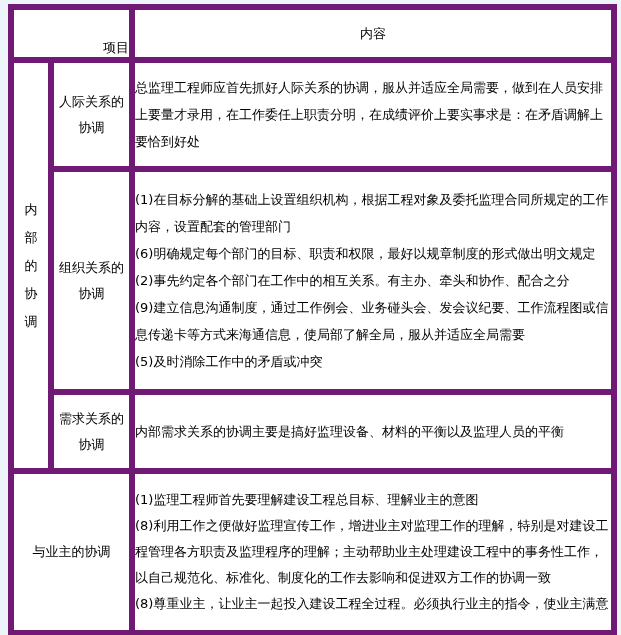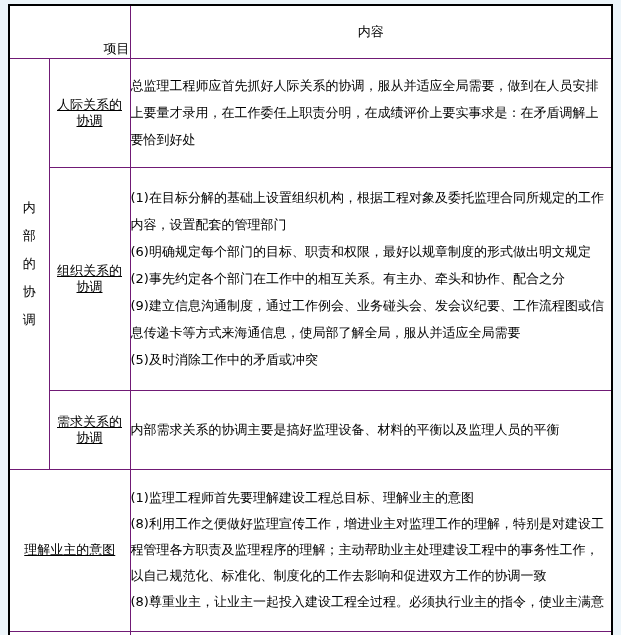--- a/index.html
+++ b/index.html
@@ -19,21 +19,21 @@
     position: absolute;
     left: 8px;
     top: 4px;
     border-collapse: collapse;
     table-layout: fixed;
     width: 603px;
     background: #ffffff;
     font-size: 13px;
   }
   .doc-table td {
-    border: 1px solid #701a75;
+    border: 6px solid #701a75;
     padding: 0;
     overflow: hidden;
   }
   .doc-table {
     border: 2px solid #000;
   }
   
   .cell-project {
     vertical-align: bottom;
     text-align: right;
@@ -52,22 +52,21 @@
     white-space: pre-line;
     line-height: 28px;
   }
   
   .cell-sublabel {
     vertical-align: middle;
     text-align: center;
   }
   .sublabel {
     white-space: pre-line;
-    line-height: 16px;
-    text-decoration: underline;
+    line-height: 26px;
   }
   
   .cell-body {
     vertical-align: middle;
     text-align: left;
     padding: 2px 2px;
   }
   .cell-body .para {
     line-height: 27px;
   }
@@ -131,21 +130,21 @@
         <div class="sublabel">需求关系的
 协调</div>
       </td>
       <td class="cell-body">
         <div class="para">内部需求关系的协调主要是搞好监理设备、材料的平衡以及监理人员的平衡</div>
       </td>
     </tr>
 
     <tr style="height:162px" class="row-owner">
       <td colspan="2" class="cell-sublabel">
-        <div class="sublabel">理解业主的意图</div>
+        <div class="sublabel">与业主的协调</div>
       </td>
       <td class="cell-body">
         <div class="para">(1)监理工程师首先要理解建设工程总目标、理解业主的意图</div>
         <div class="para">(8)利用工作之便做好监理宣传工作，增进业主对监理工作的理解，特别是对建设工程管理各方职责及监理程序的理解；主动帮助业主处理建设工程中的事务性工作，以自己规范化、标准化、制度化的工作去影响和促进双方工作的协调一致</div>
         <div class="para">(8)尊重业主，让业主一起投入建设工程全过程。必须执行业主的指令，使业主满意</div>
       </td>
     </tr>
 
     <tr style="height:12px">
       <td colspan="2"></td>

